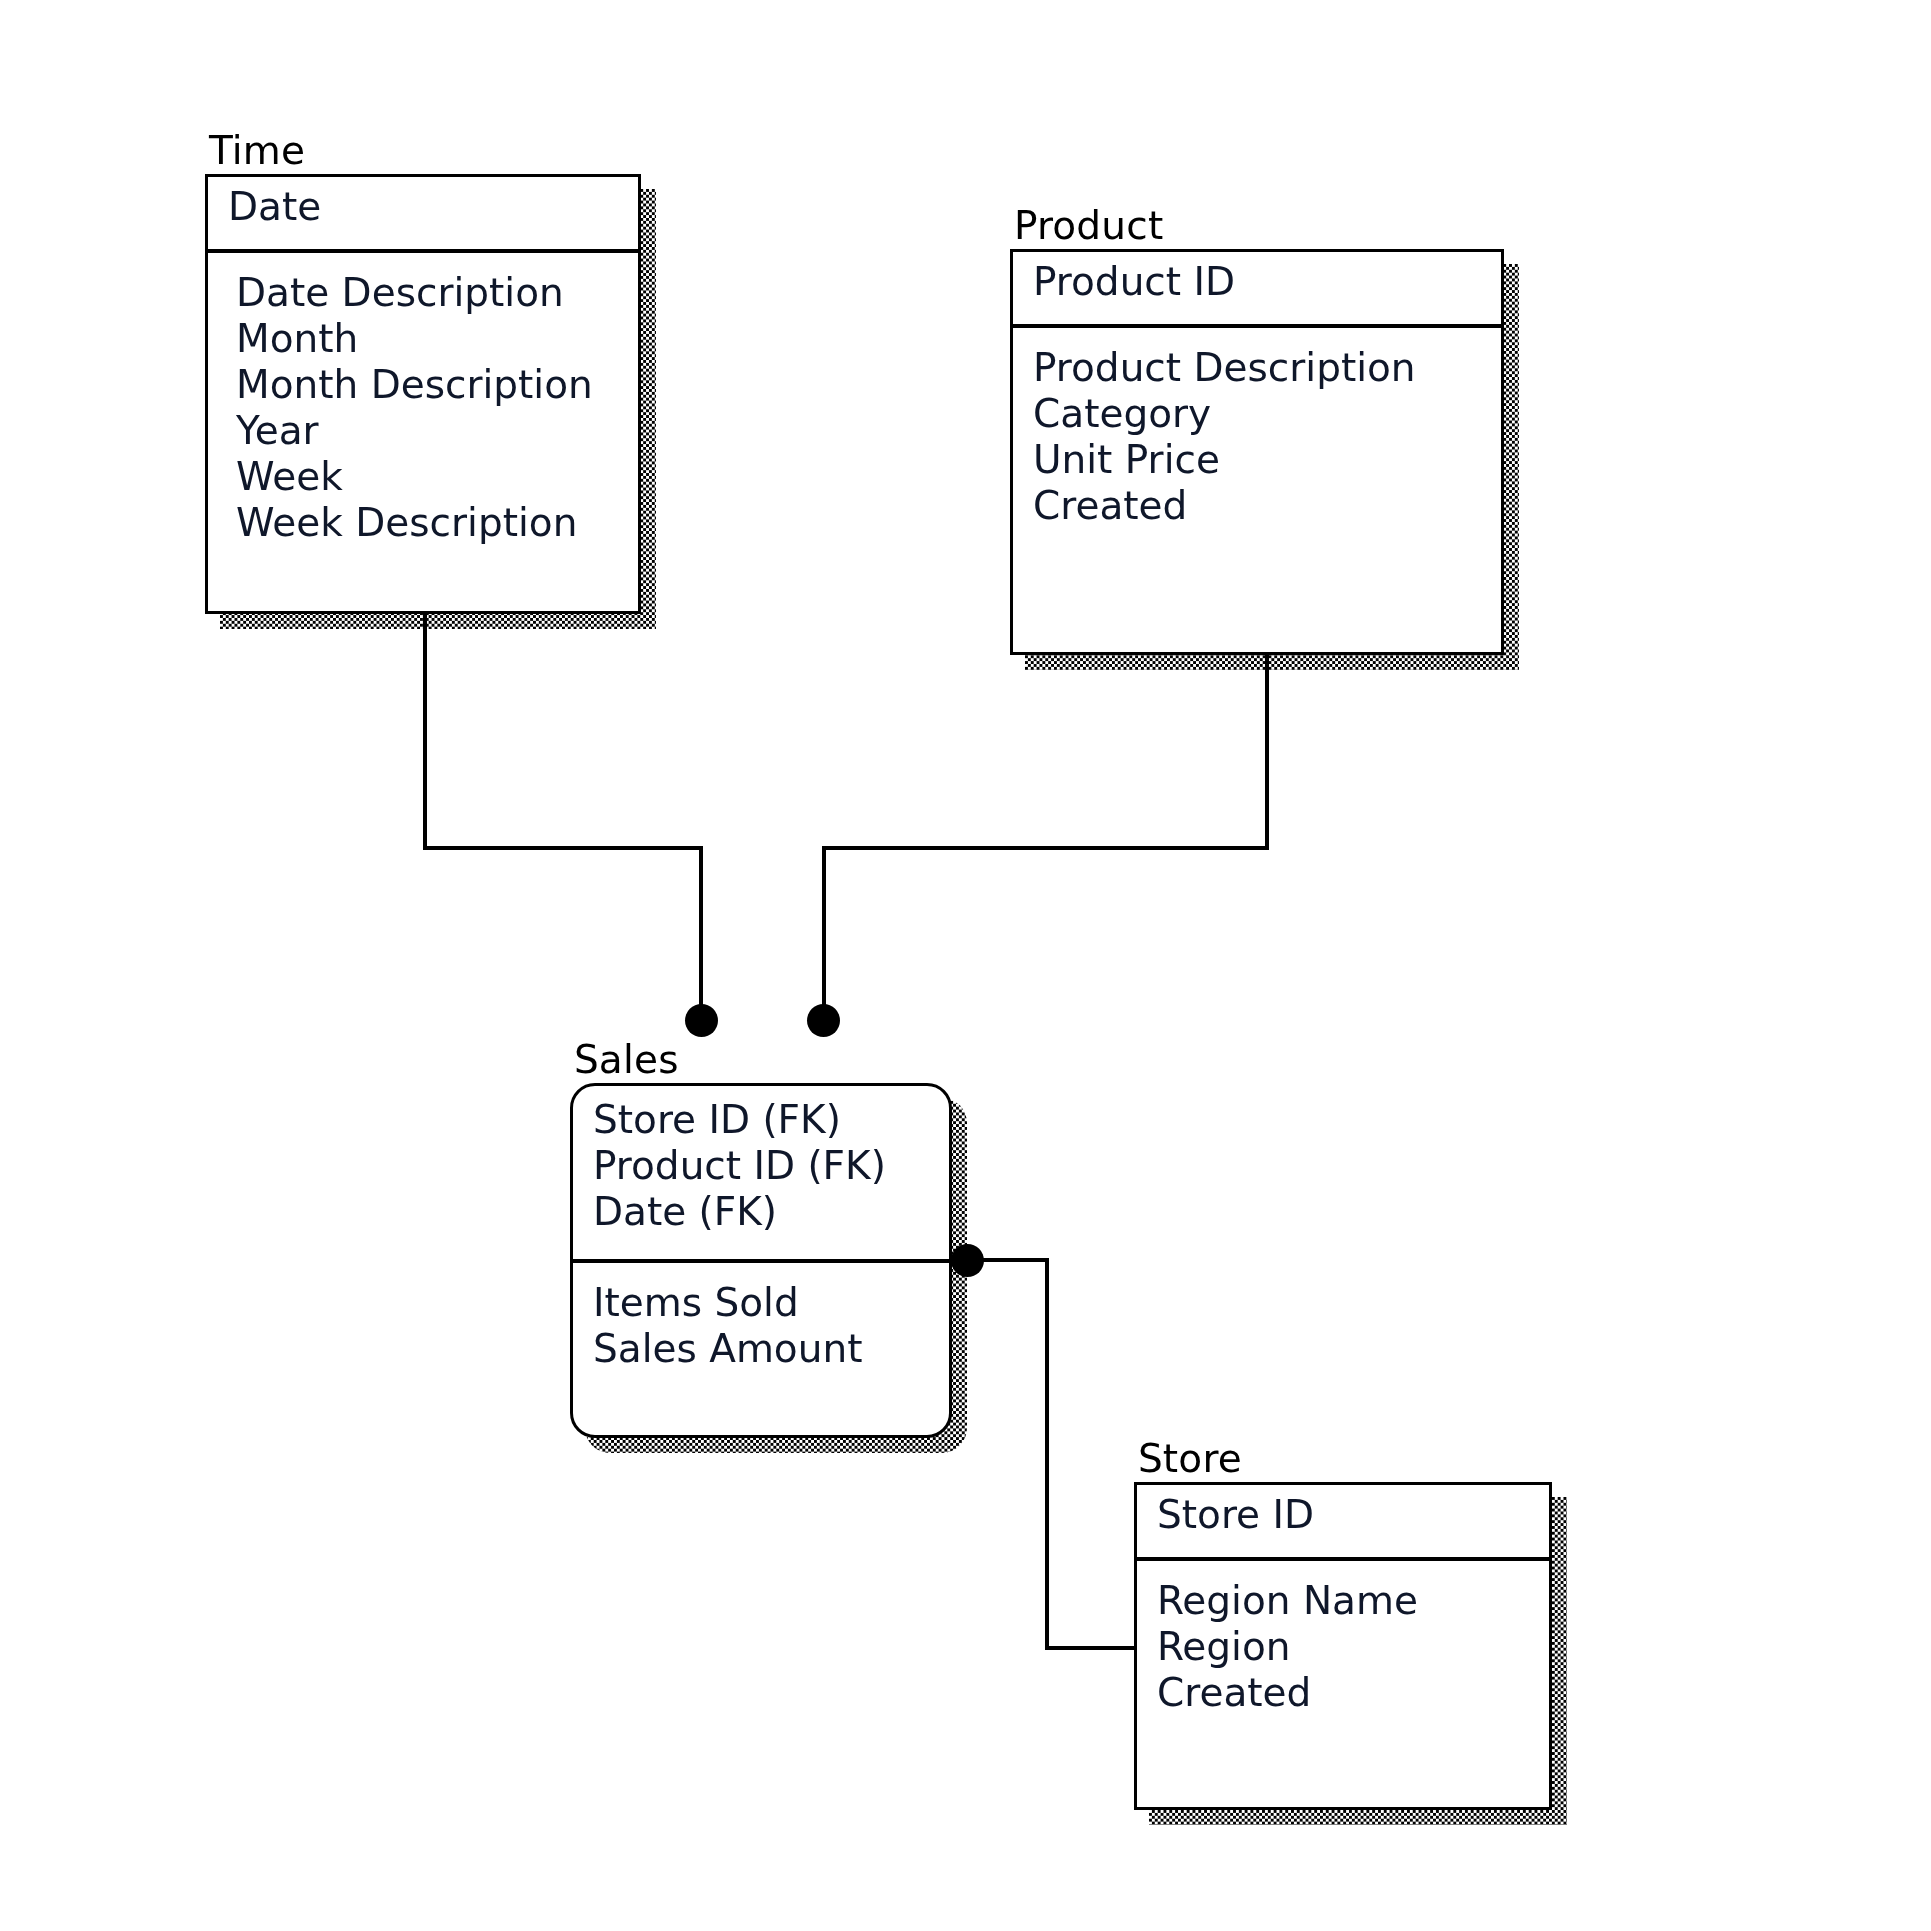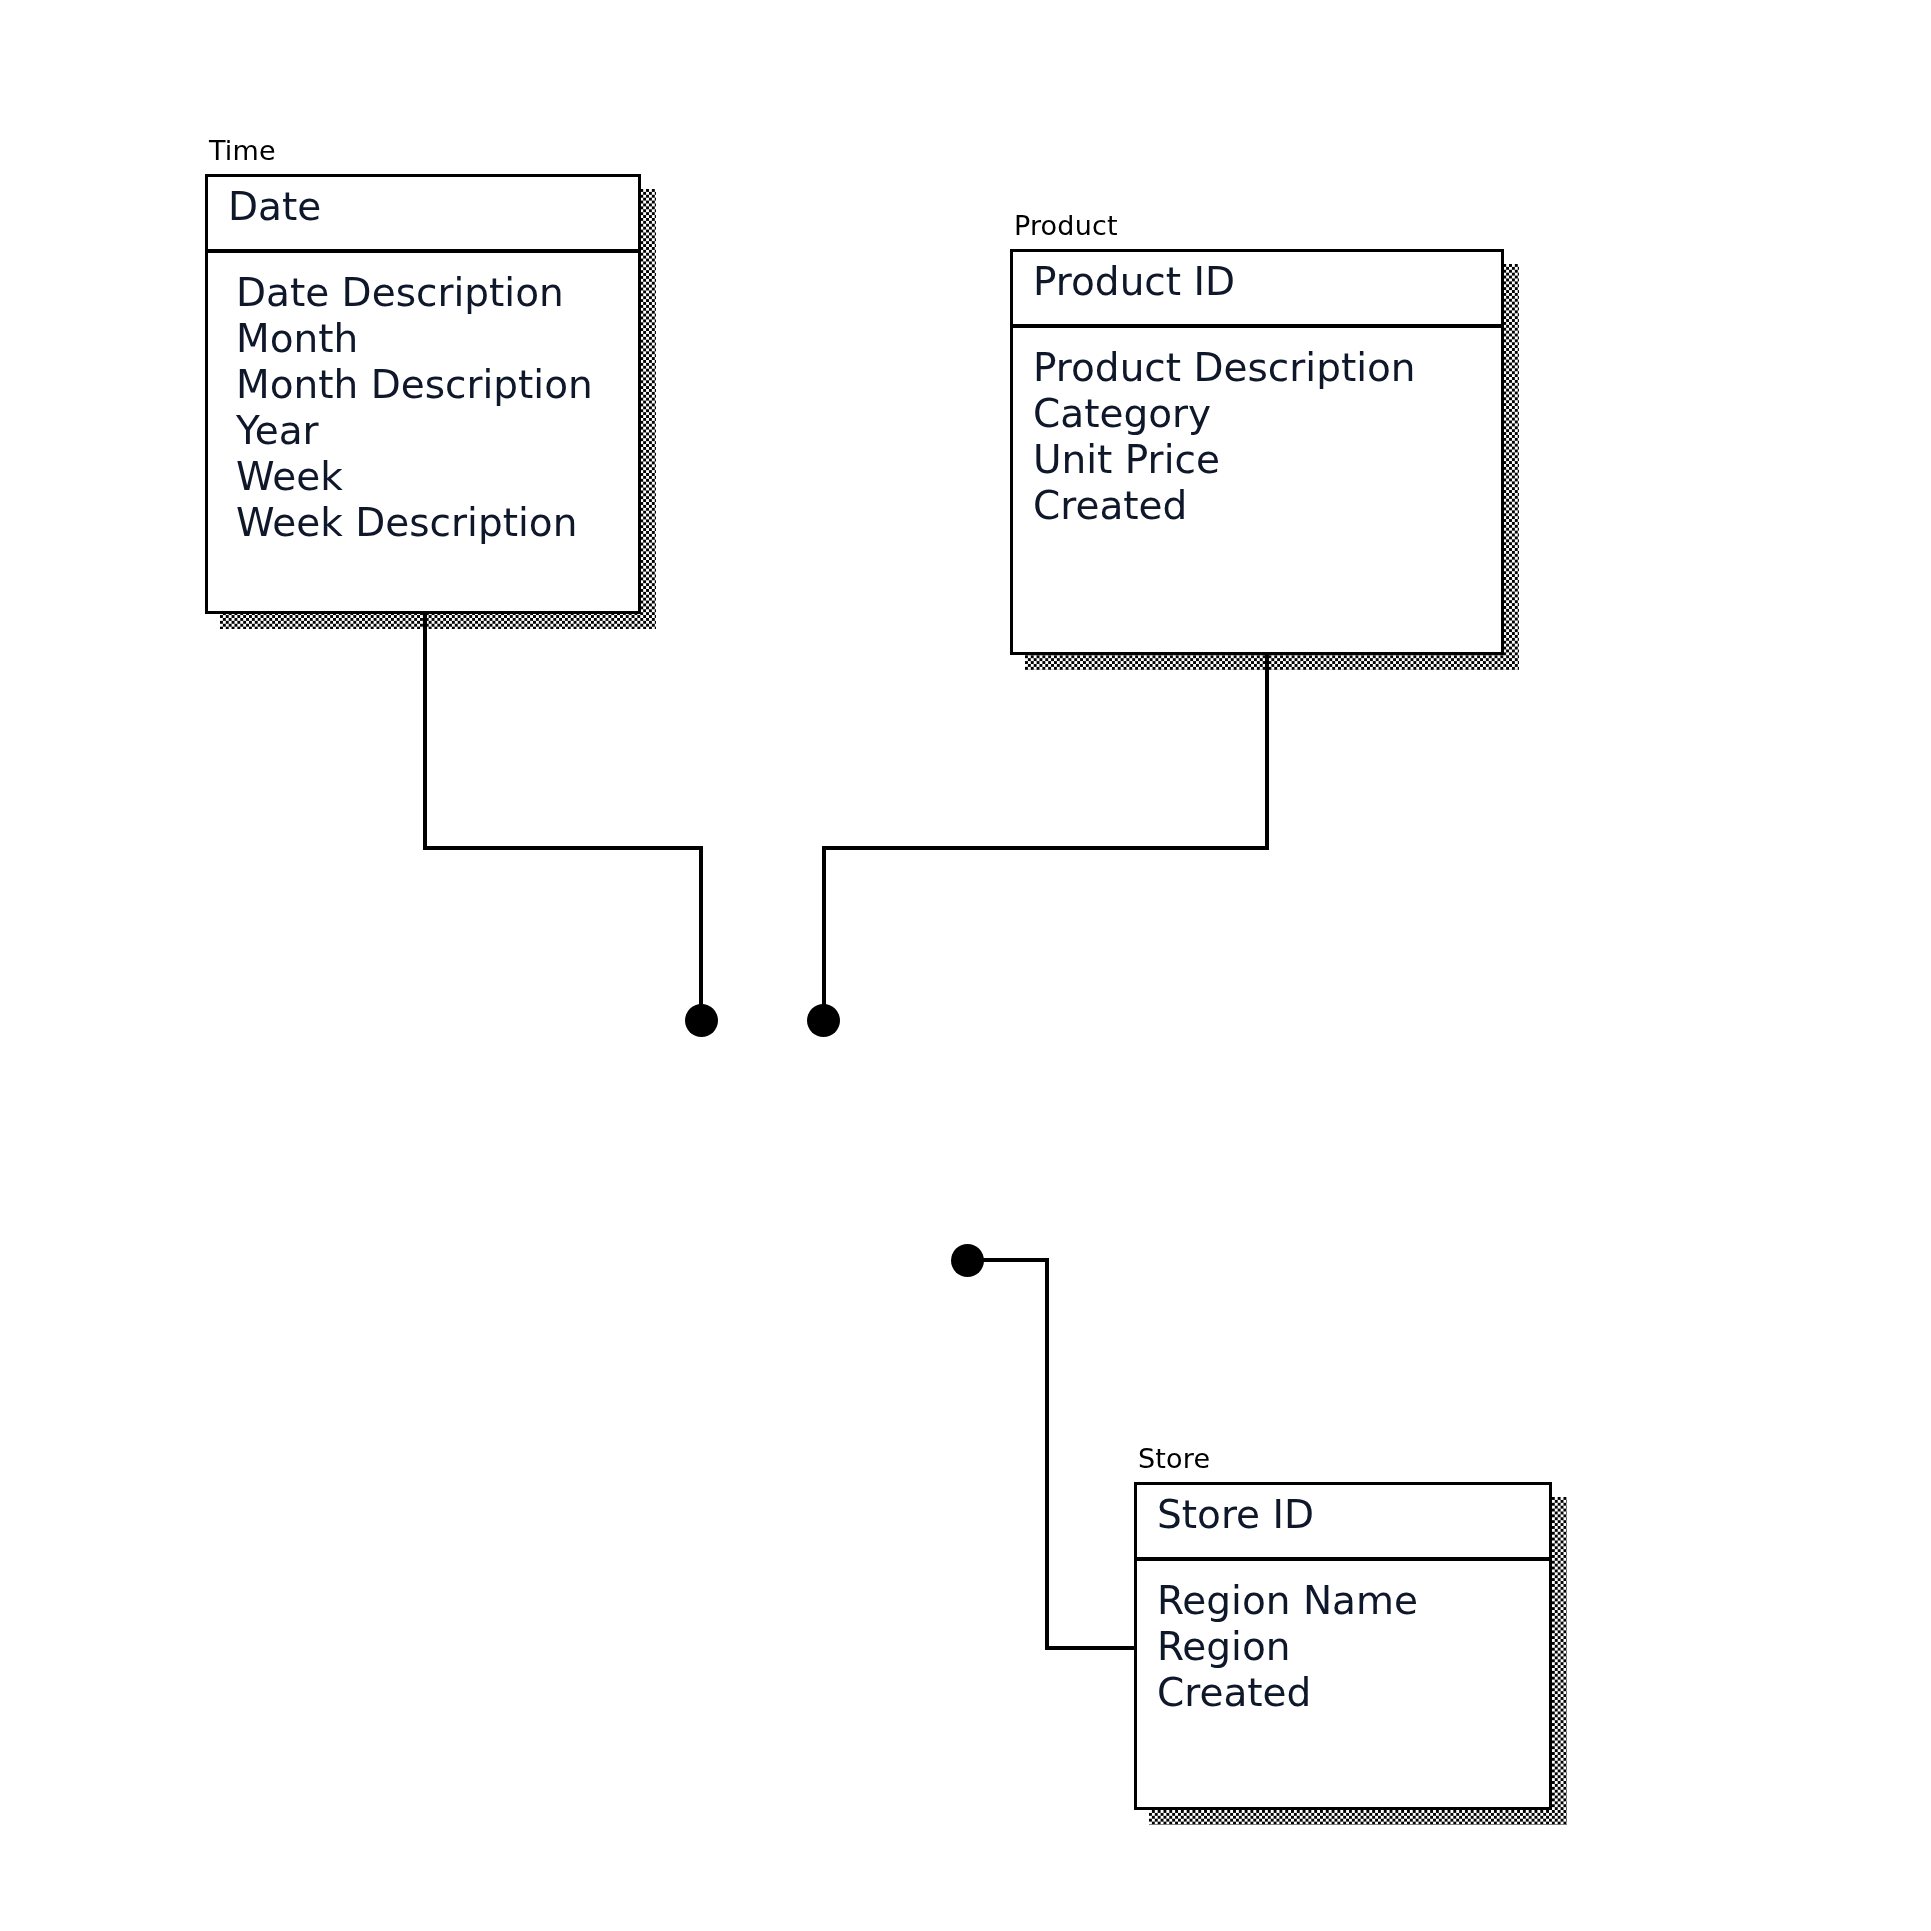--- a/index.html
+++ b/index.html
@@ -18,21 +18,21 @@
   }
 
   
   .entity {
     position: absolute;
   }
   .entity-title {
     position: absolute;
     left: 3.9px;
     top: -44px;
-    font-size: 27px;
+    font-size: 39px;
     line-height: 42px;
     color: #000000;
     white-space: nowrap;
     letter-spacing: 0.2px;
   }
   .entity-box {
     position: absolute;
     left: 0;
     top: 0;
     box-sizing: border-box;
@@ -134,20 +134,36 @@
     </div>
     <div class="divider" style="top:75px;"></div>
     <div class="nonkey-area" style="top:79px;">
       <div class="attr">Product Description</div>
       <div class="attr">Category</div>
       <div class="attr">Unit Price</div>
       <div class="attr">Created</div>
     </div>
   </div>
 
+  <div class="entity" style="left:570px; top:1083px; width:382px; height:355px;">
+    <div class="shadow rounded" style="left:15.4px; top:15.4px; width:382px; height:355px;"></div>
+    <div class="entity-box rounded"></div>
+    <div class="entity-title">Sales</div>
+
+    <div class="key-area" style="height:174px; padding-top:13.5px;">
+      <div class="attr">Store ID (FK)</div>
+      <div class="attr">Product ID (FK)</div>
+      <div class="attr">Date (FK)</div>
+    </div>
+    <div class="divider" style="top:176px;"></div>
+    <div class="nonkey-area" style="top:180px;">
+      <div class="attr">Items Sold</div>
+      <div class="attr">Sales Amount</div>
+    </div>
+  </div>
 
   <div class="entity" style="left:1134px; top:1482px; width:418px; height:328px;">
     <div class="shadow" style="left:15.4px; top:15.4px; width:418px; height:328px;"></div>
     <div class="entity-box"></div>
     <div class="entity-title">Store</div>
 
     <div class="key-area" style="height:75px;">
       <div class="attr">Store ID</div>
     </div>
     <div class="divider" style="top:75px;"></div>

